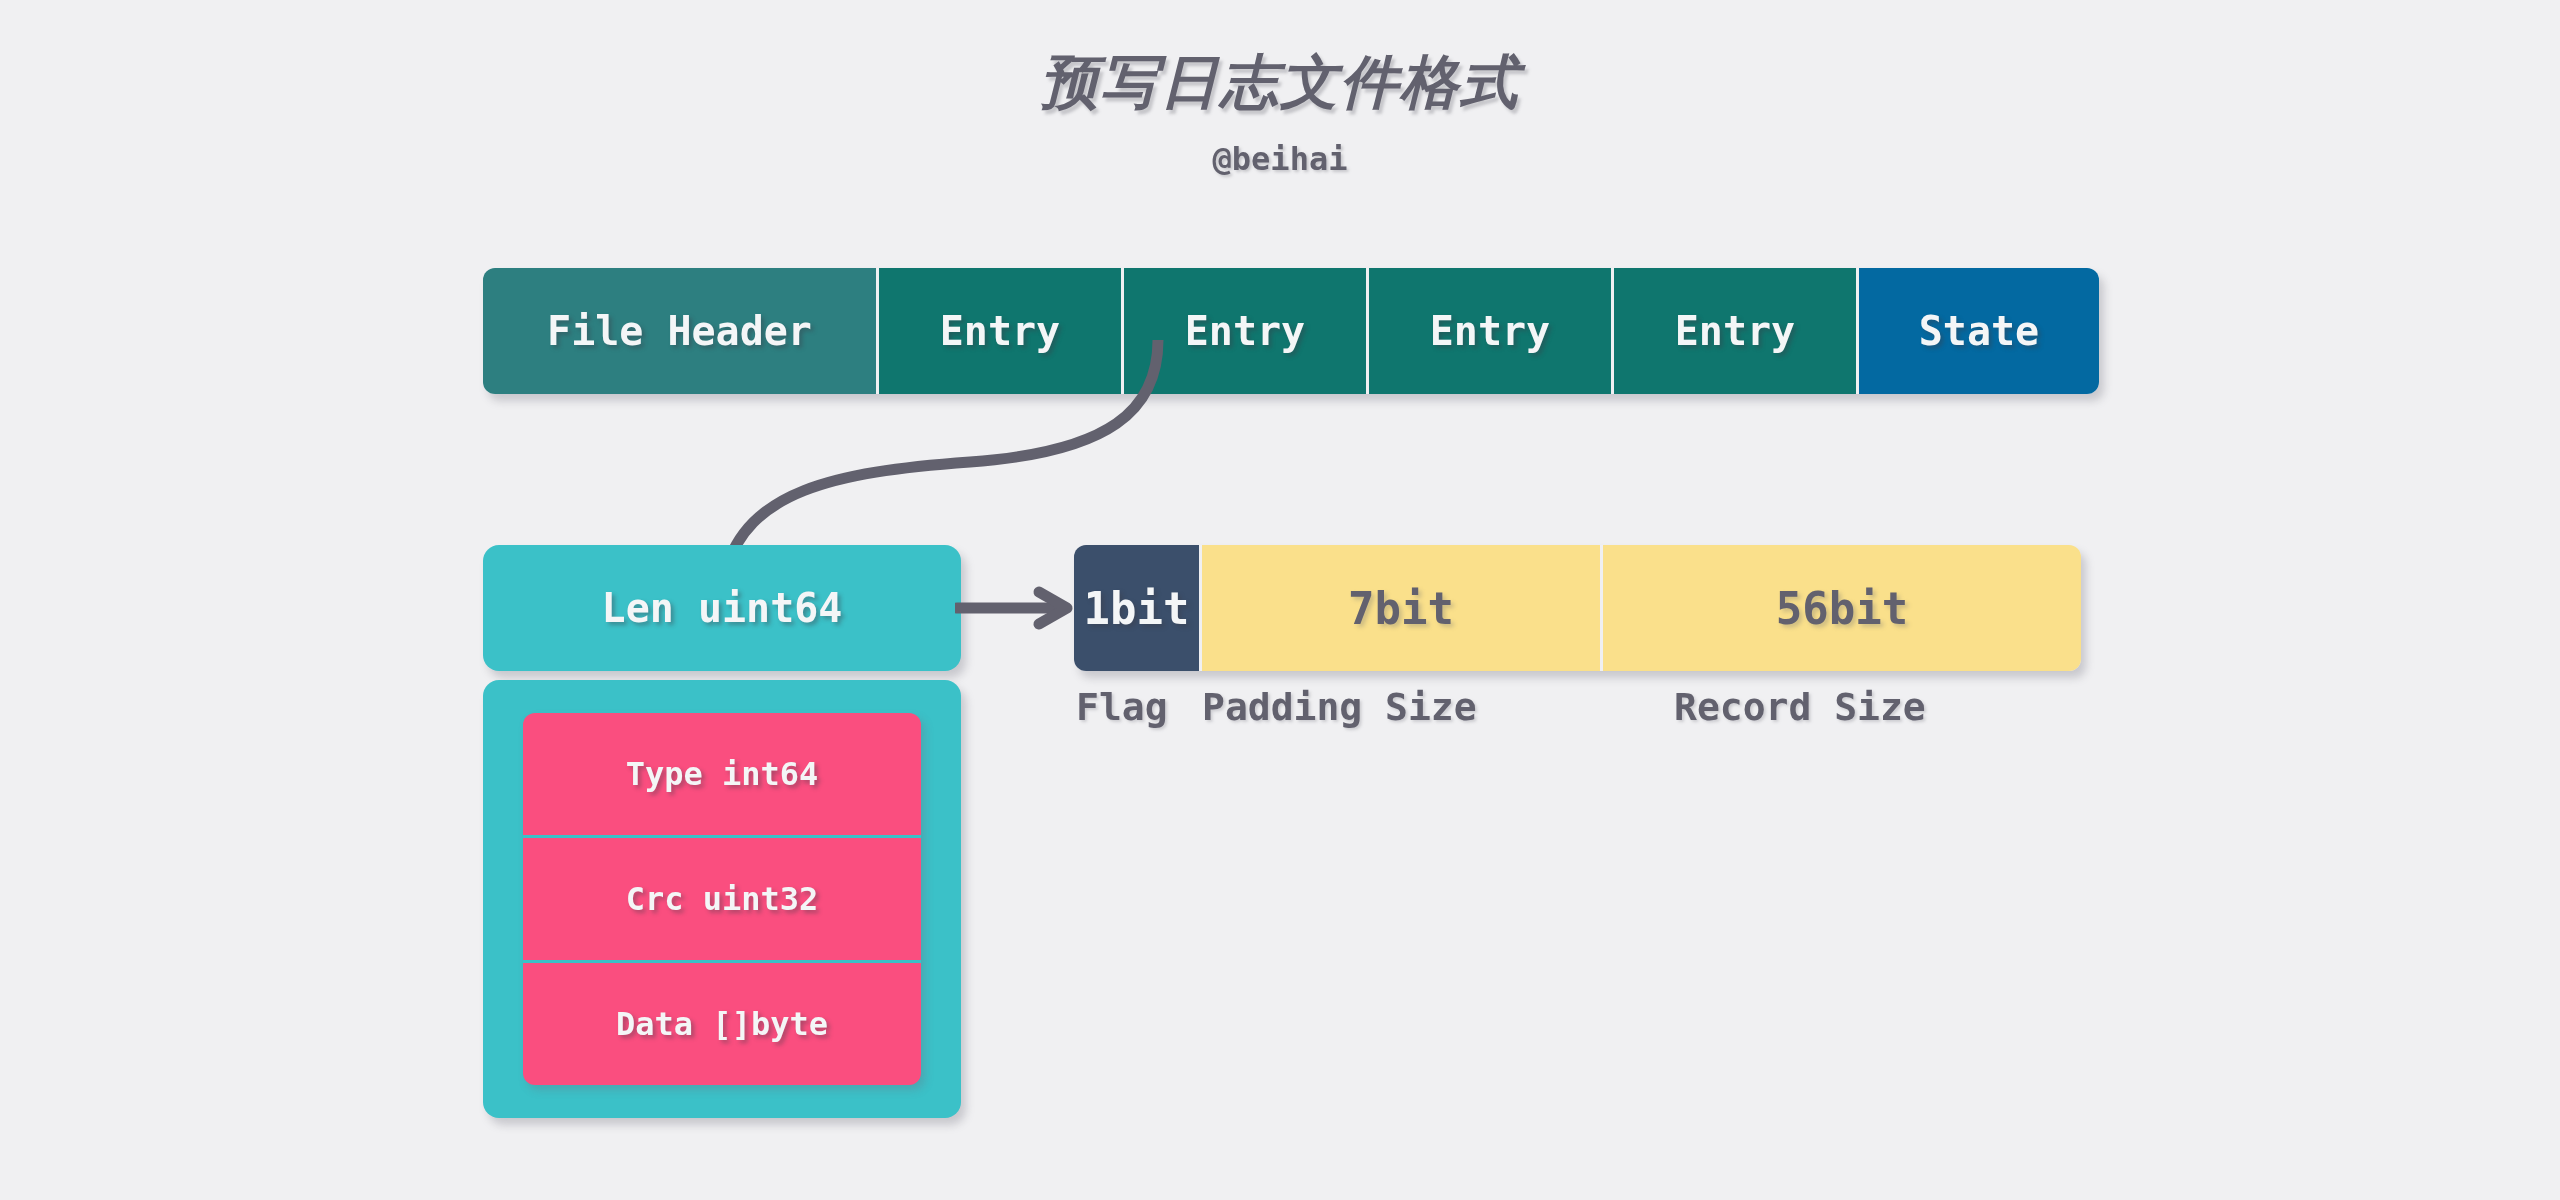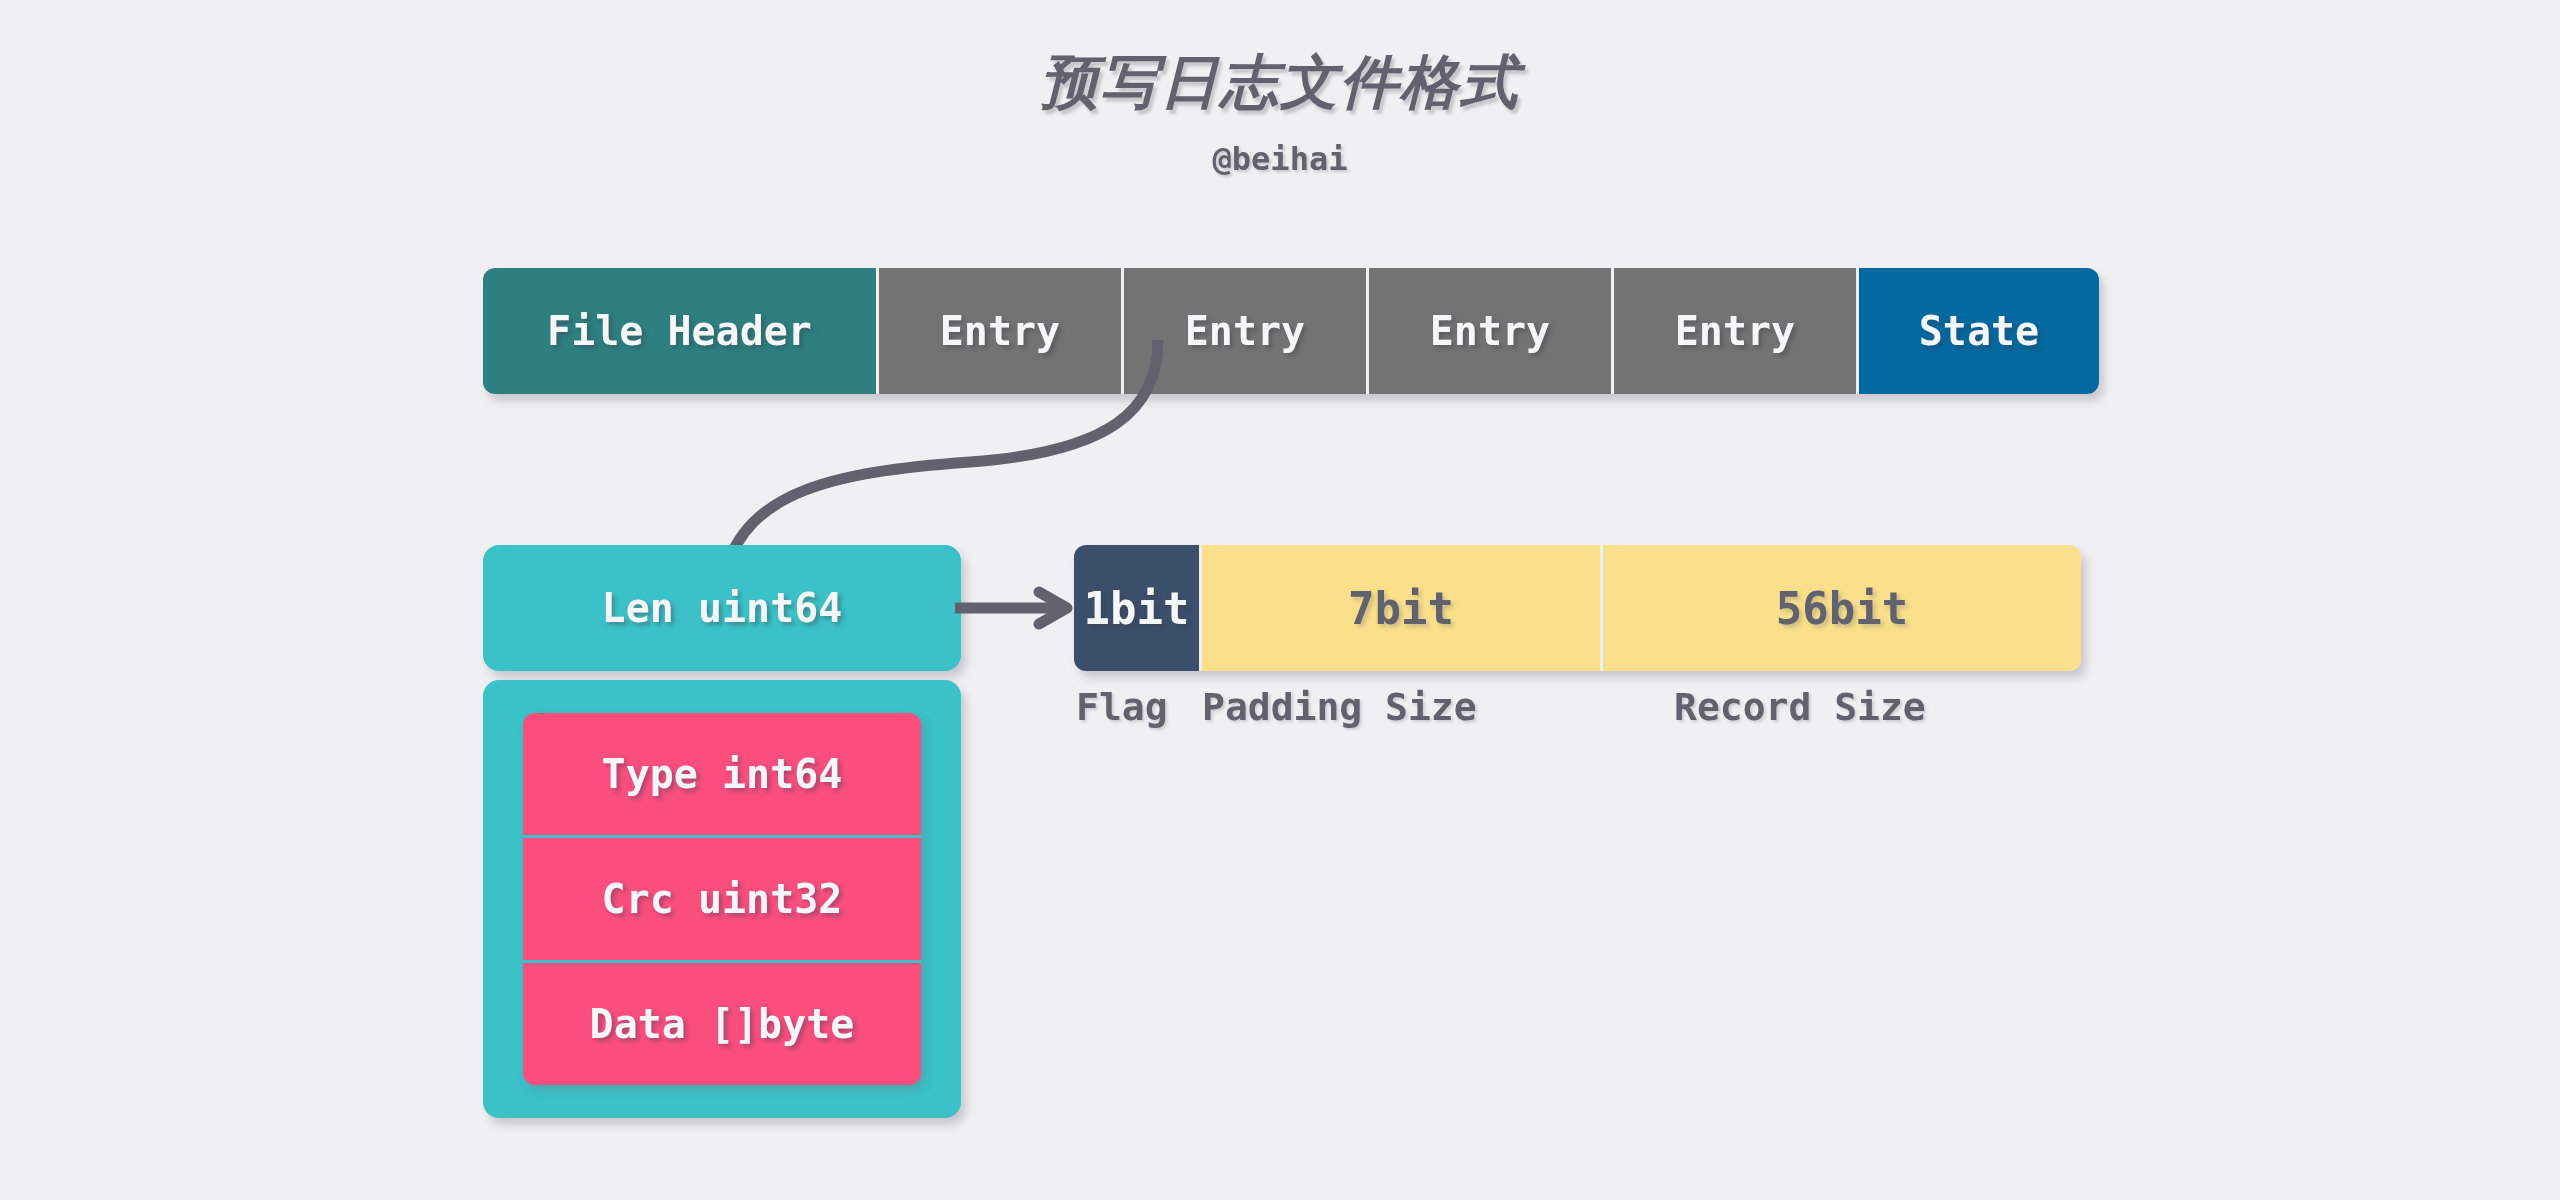--- a/index.html
+++ b/index.html
@@ -71,21 +71,21 @@
     display: flex;
     align-items: center;
     justify-content: center;
     height: 100%;
     font-size: 40px;
     border-right: 3px solid #f0f0f2;
     box-sizing: border-box;
   }
   .wal-seg:last-child { border-right: none; }
   .seg-header { background: #2d7f80; flex: 0 0 396px; }
-  .seg-entry  { background: #737373; flex: 1 1 auto; }
+  .seg-entry  { background: #0f766e; flex: 1 1 auto; }
   .seg-state  { background: #0369a1; flex: 0 0 240px; }
 
   
   #curve-arrow {
     position: absolute;
     left: 640px;
     top: 340px;
     width: 660px;
     height: 240px;
   }
@@ -188,21 +188,21 @@
     overflow: hidden;
     box-shadow: 4px 5px 8px rgba(110,110,125,0.30);
     display: flex;
     flex-direction: column;
   }
   .entry-field {
     flex: 1 1 0;
     display: flex;
     align-items: center;
     justify-content: center;
-    font-size: 40px;
+    font-size: 32px;
     border-bottom: 3px solid #3bc1c8;
     box-sizing: border-box;
   }
   .entry-field:last-child { border-bottom: none; }
 </style>
 </head>
 <body>
 
 <div id="canvas">
 

